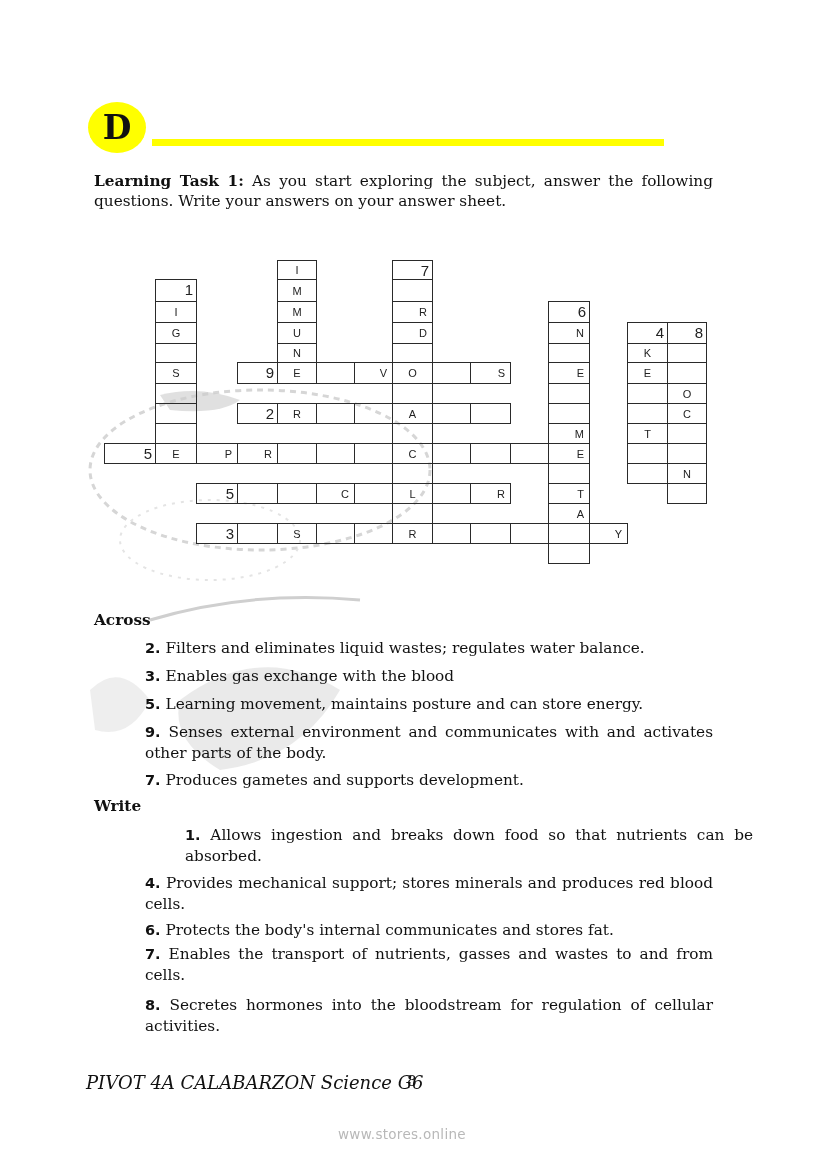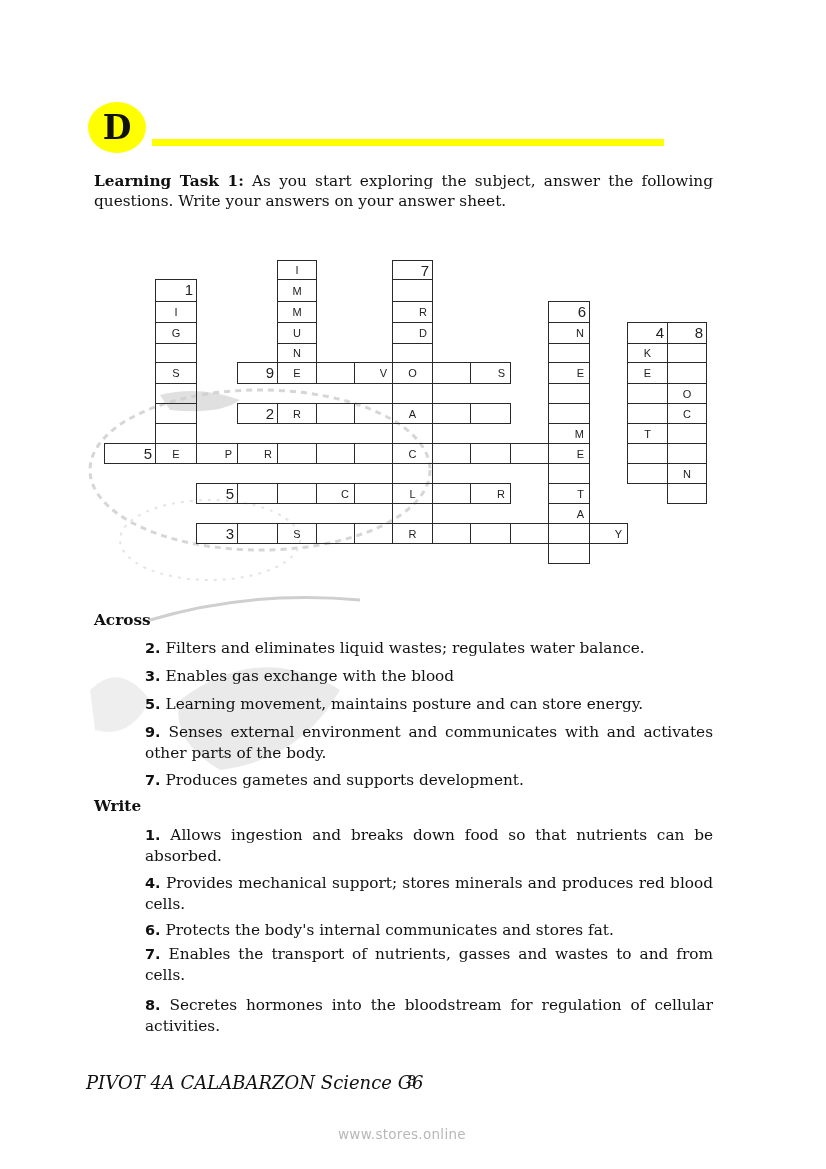--- a/index.html
+++ b/index.html
@@ -331,21 +331,21 @@
 <div class="sec-h" style="top:611px;">Across</div>
 
 <div class="clue" style="top:638px;"><b>2.</b><span> Filters and eliminates liquid wastes; regulates water balance.</span></div>
 <div class="clue" style="top:666px;"><b>3.</b><span> Enables gas exchange with the blood</span></div>
 <div class="clue" style="top:694px;"><b>5.</b><span> Learning movement, maintains posture and can store energy.</span></div>
 <div class="clue" style="top:722px;"><b>9.</b><span> Senses external environment and communicates with and activates other parts of the body.</span></div>
 <div class="clue" style="top:770px;"><b>7.</b><span> Produces gametes and supports development.</span></div>
 
 <div class="sec-h" style="top:797px;">Write</div>
 
-<div class="clue" style="top:825px;"><b>1.</b><span> Allows ingestion and breaks down food so that nutrients can be absorbed.</span></div>
+<div class="clue" style="top:825px;margin-left:40px;"><b>1.</b><span> Allows ingestion and breaks down food so that nutrients can be absorbed.</span></div>
 <div class="clue" style="top:873px;"><b>4.</b><span> Provides mechanical support; stores minerals and produces red blood cells.</span></div>
 <div class="clue" style="top:920px;"><b>6.</b><span> Protects the body's internal communicates and stores fat.</span></div>
 <div class="clue" style="top:944px;"><b>7.</b><span> Enables the transport of nutrients, gasses and wastes to and from cells.</span></div>
 <div class="clue" style="top:995px;"><b>8.</b><span> Secretes hormones into the bloodstream for regulation of cellular activities.</span></div>
 
 <div class="footer-l">PIVOT 4A CALABARZON Science G6</div>
 <div class="footer-p">8</div>
 <div class="site">www.stores.online</div>
 
 </body></html>

